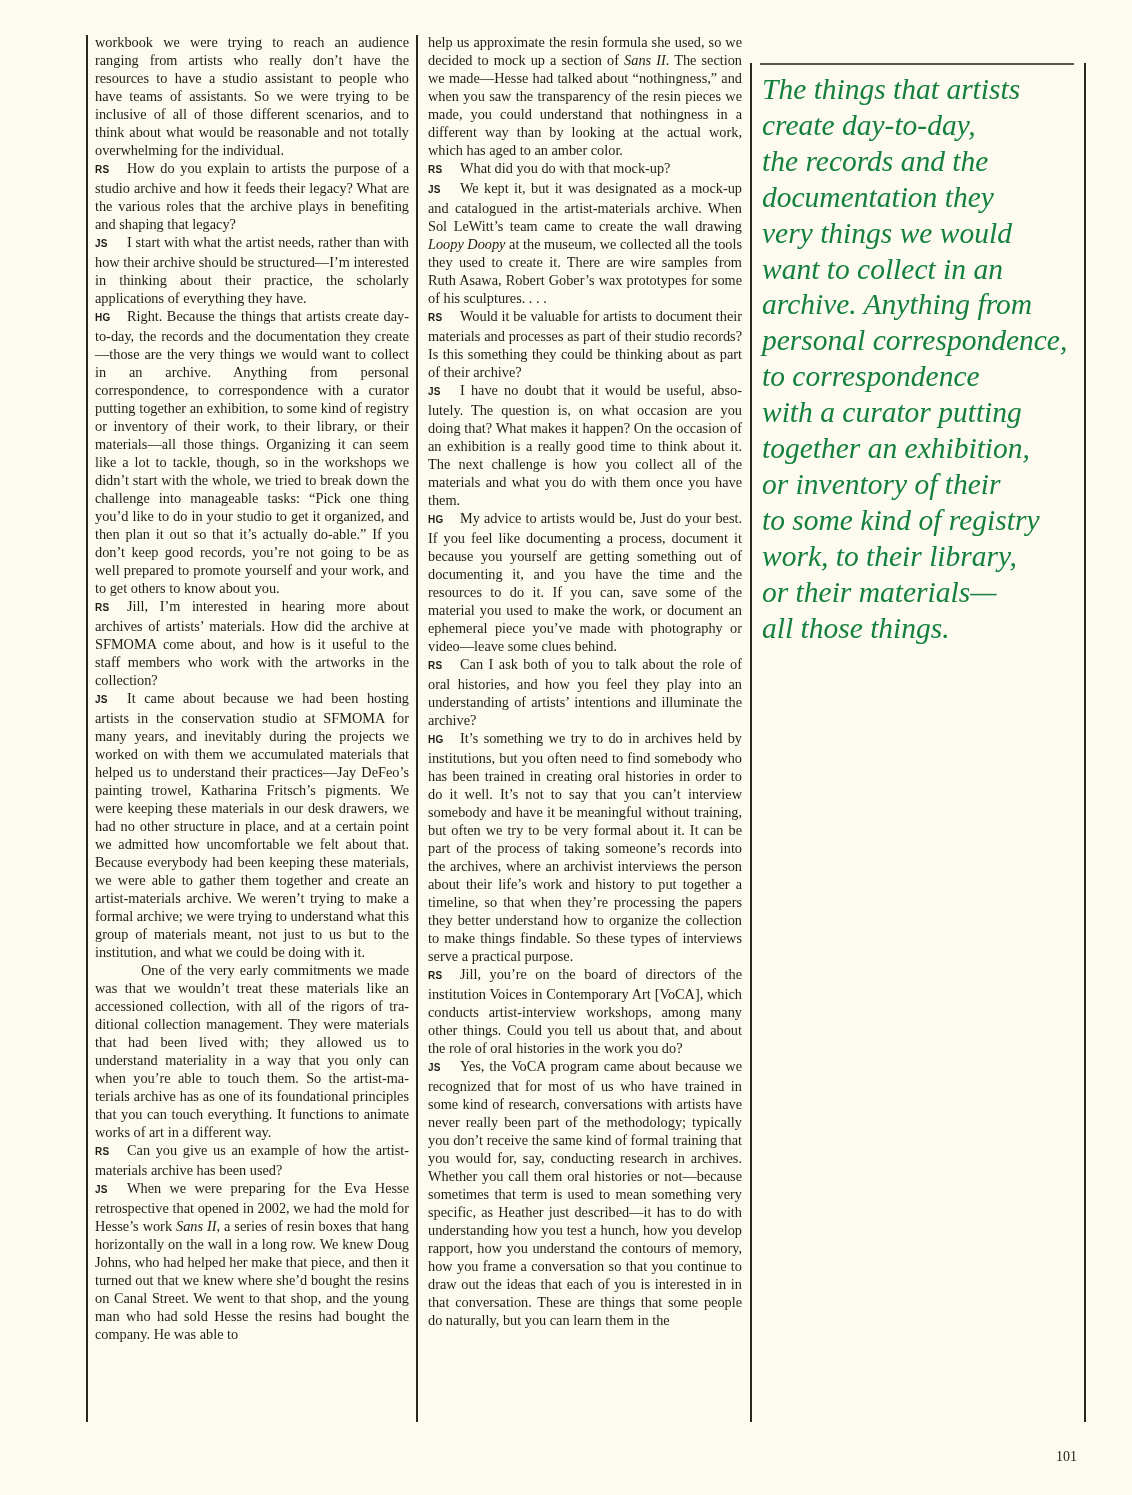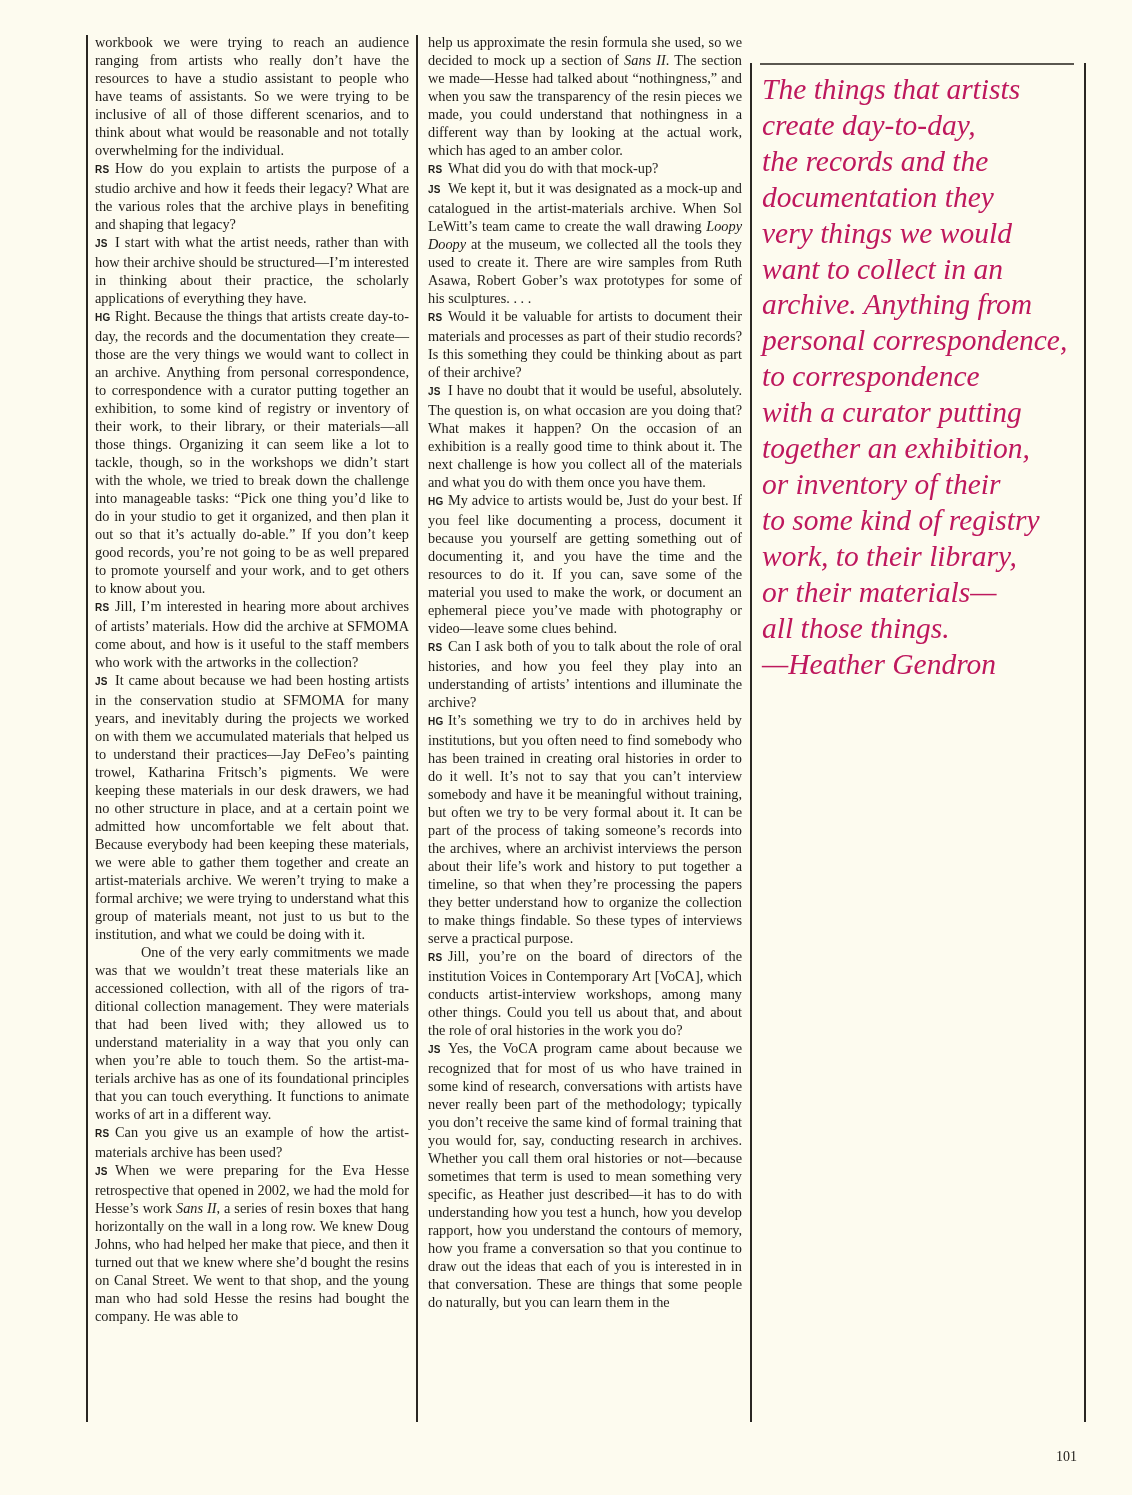--- a/index.html
+++ b/index.html
@@ -22,31 +22,31 @@
     hyphens: manual;
   }
   .col p { margin: 0; }
   .col p.indent { text-indent: 46px; }
   .spk {
     font-family: "Liberation Sans", "DejaVu Sans", sans-serif;
     font-weight: bold;
     font-size: 10px;
     letter-spacing: 0.3px;
     display: inline-block;
-    width: 20px;
+    width: 32px;
   }
   .quote {
     position: absolute;
     left: 762px; top: 72px;
     width: 318px;
     font-family: "Liberation Serif", "DejaVu Serif", serif;
     font-style: italic;
     font-size: 29.5px;
     line-height: 35.9px;
-    color: #be185d;
+    color: #15803d;
   }
   .quote .line { display: block; white-space: nowrap; }
   .pageno {
     position: absolute;
     left: 1056px; top: 1449px;
     font-size: 14px;
     text-align: center;
   }
 </style>
 </head>
@@ -92,16 +92,15 @@
     <span class="line">archive. Anything from</span>
     <span class="line">personal correspondence,</span>
     <span class="line">to correspondence</span>
     <span class="line">with a curator putting</span>
     <span class="line">together an exhibition,</span>
     <span class="line">or inventory of their</span>
     <span class="line">to some kind of registry</span>
     <span class="line">work, to their library,</span>
     <span class="line">or their materials—</span>
     <span class="line">all those things.</span>
-    <span class="line">—Heather Gendron</span>
   </div>
 
 <div class="pageno">101</div>
 
 </body></html>

